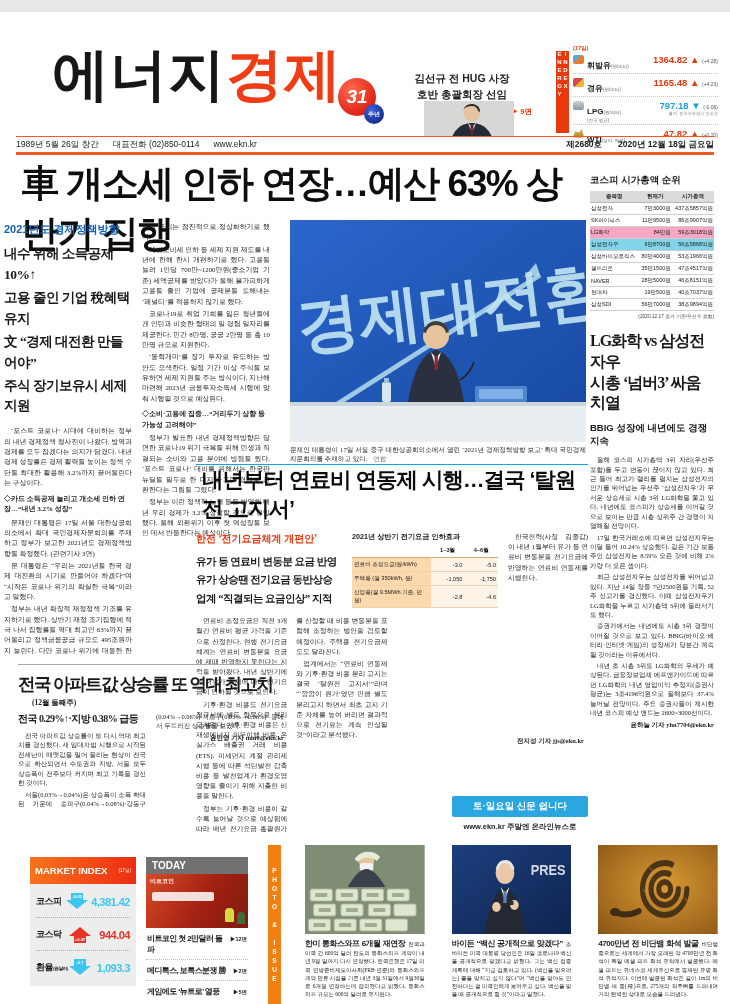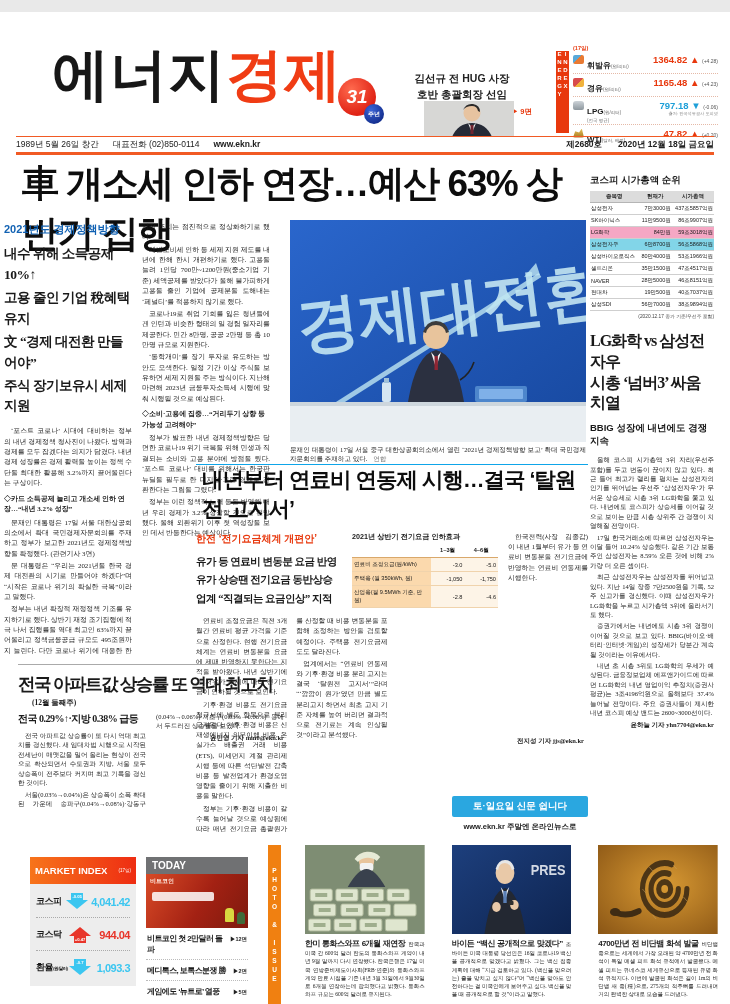--- a/index.html
+++ b/index.html
@@ -44,21 +44,21 @@
   .e-val { margin-left:auto; text-align:right; font:700 9.5px "Liberation Sans",sans-serif; white-space:nowrap; }
   .e-val .chg { font:400 5px "Liberation Sans",sans-serif; color:#555; }
   .e-src { display:block; font:400 4.2px "Liberation Sans",sans-serif; color:#888; }
   .red { color:#e8380d; } .blue { color:#1d9fd8; }
 
   .rule1 { position:absolute; left:16px; right:16px; top:124px; height:1px; background:#f15a24; }
   .rule2 { position:absolute; left:16px; right:16px; top:140px; height:3px; background:#f15a24; }
   .dateline { position:absolute; left:16px; right:16px; top:127px; display:flex;
               font:700 8.5px "Liberation Sans",sans-serif; color:#222; }
   .dateline .gap { margin-right:14px; font-weight:400; }
-  .dateline .web { font-weight:700; cursor:pointer; }
+  .dateline .web { font-weight:400; cursor:pointer; }
   .dateline .right { margin-left:auto; display:flex; }
   .dateline .right span { margin-left:16px; }
 
   
   .headline { position:absolute; left:22px; top:147px; width:570px;
               font:900 37px "Liberation Sans",sans-serif; letter-spacing:-1.5px; color:#0d0d0d; }
 
   
   .body-txt p { text-indent:7px; margin-bottom:2px; text-align:justify; }
   .crosshead { font-weight:700; font-size:7px; margin:5px 0 3px; }
@@ -439,21 +439,21 @@
       <span>MARKET INDEX</span>
       <span class="d">(17일)</span>
     </div>
     <div class="mkt-panel">
       <div class="mkt-row">
         <span class="mkt-name">코스피</span>
         <span class="arrow down">
           <span class="stem">-0.05</span>
             <span class="tri"></span>
         </span>
-        <span class="mkt-val c-cyan">4,041.42</span>
+        <span class="mkt-val c-cyan">4,381.42</span>
       </div>
       <div class="mkt-row">
         <span class="mkt-name">코스닥</span>
         <span class="arrow up">
           <span class="stem">+0.47</span>
             <span class="tri"></span>
         </span>
         <span class="mkt-val c-red">944.04</span>
       </div>
       <div class="mkt-row">

